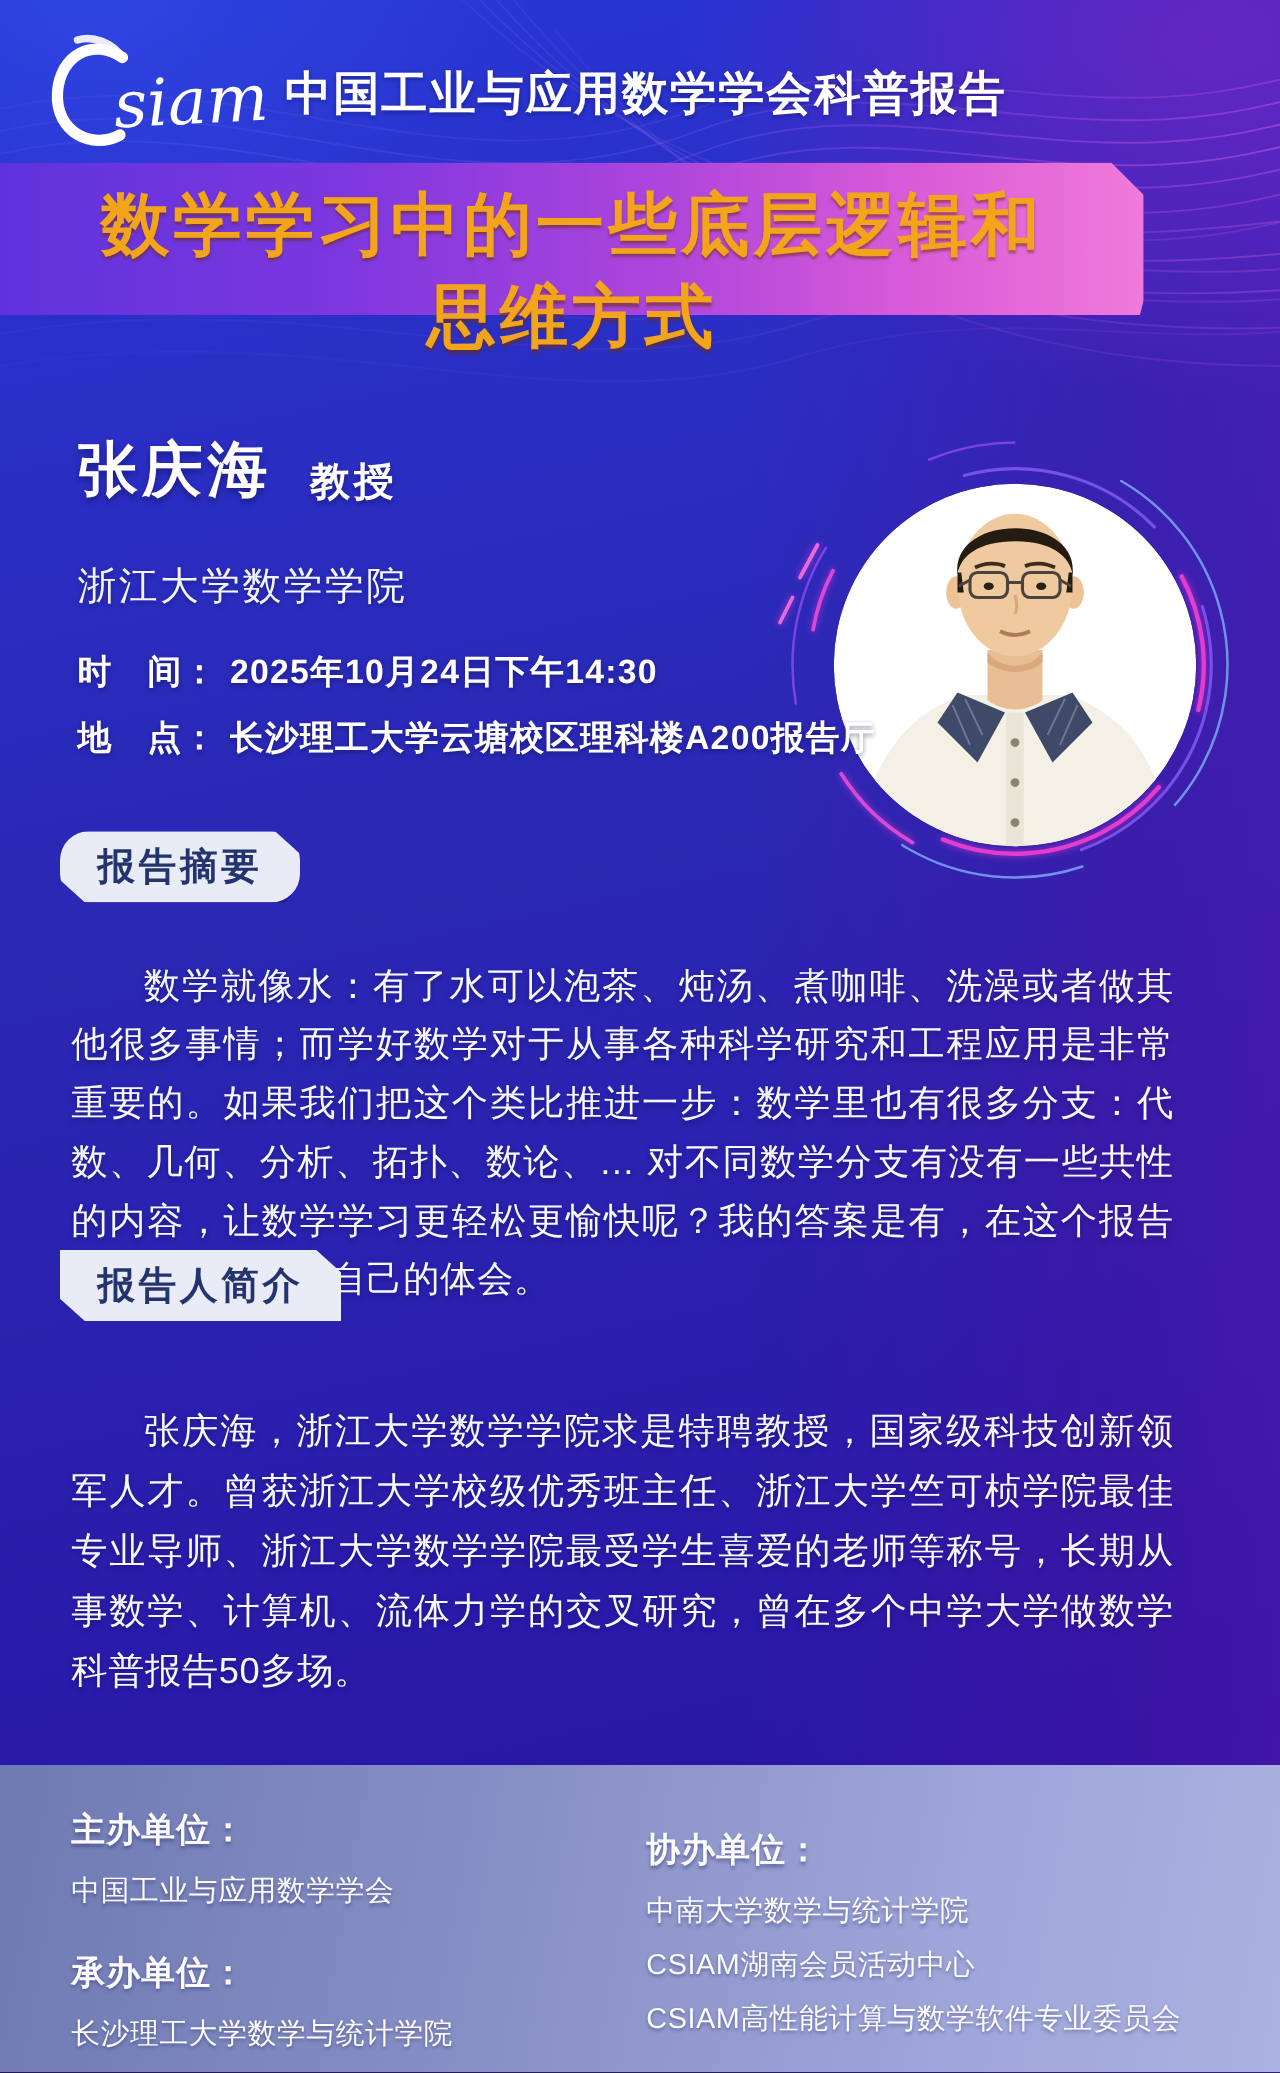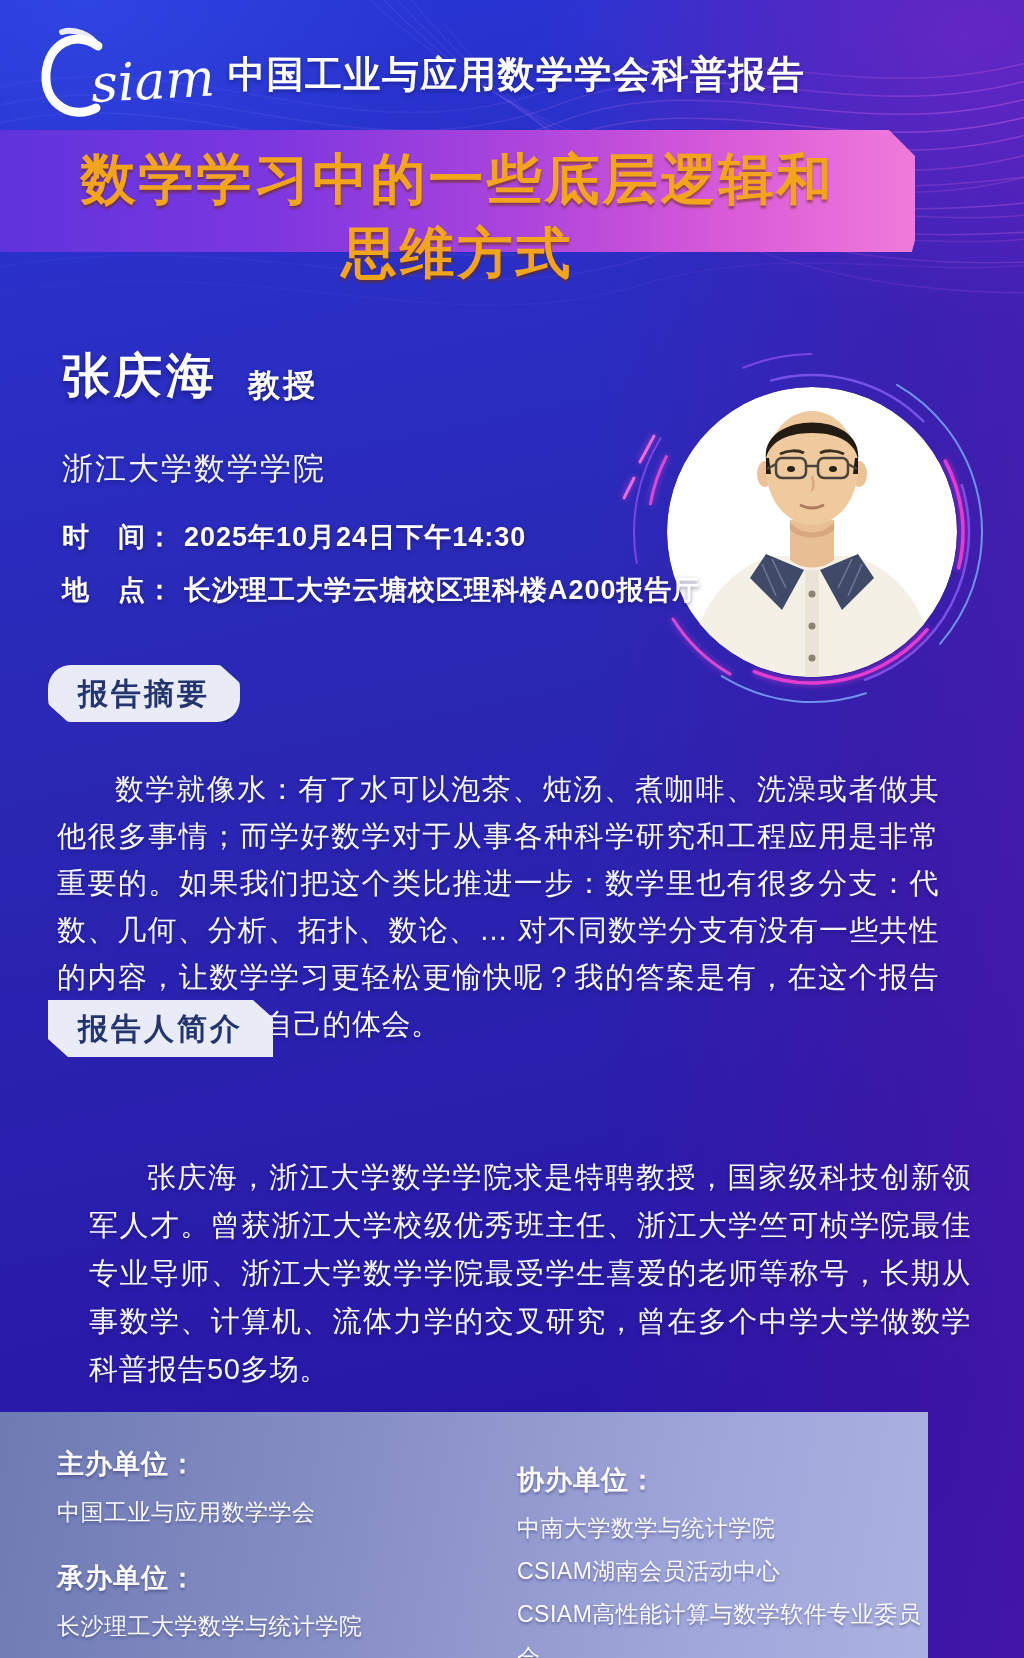--- a/index.html
+++ b/index.html
@@ -64,25 +64,25 @@
   .badge-abstract { top: 665px; border-radius: 23px; }
   .badge-bio { top: 1000px; }
 
   
   .para {
     position: absolute; left: 57px; width: 882px; z-index: 3;
     color: #f6f7ff; font-size: 29px; line-height: 47px; letter-spacing: 0.5px;
     text-align: justify; text-indent: 2em; text-shadow: 0 2px 4px rgba(10,10,60,0.4);
   }
   .para-abstract { top: 737px; }
-  .para-bio { top: 1124px; line-height: 48px; margin-left: 32px; }
+  .para-bio { top: 1092px; line-height: 48px; }
 
   
   .footer {
-    position: absolute; left: 0; top: 1412px; width: 928px; height: 246px; z-index: 3;
+    position: absolute; left: 0; top: 1412px; width: 1024px; height: 246px; z-index: 3;
     background: linear-gradient(100deg, #6f7ab3 0%, #8b93c8 45%, #9fa6da 75%, #abb1e0 100%);
     color: #fcfcff; text-shadow: 0 2px 3px rgba(25,25,90,0.4);
   }
   .f-col { position: absolute; top: 34px; }
   .f-col-left { left: 57px; }
   .f-col-right { left: 517px; margin-top: 16px; }
   .f-label { font-size: 27px; font-weight: bold; letter-spacing: 1px; margin-bottom: 9px; }
   .f-item { font-size: 23px; line-height: 43px; letter-spacing: 0.5px; }
   .f-gap { height: 26px; }
 </style>

